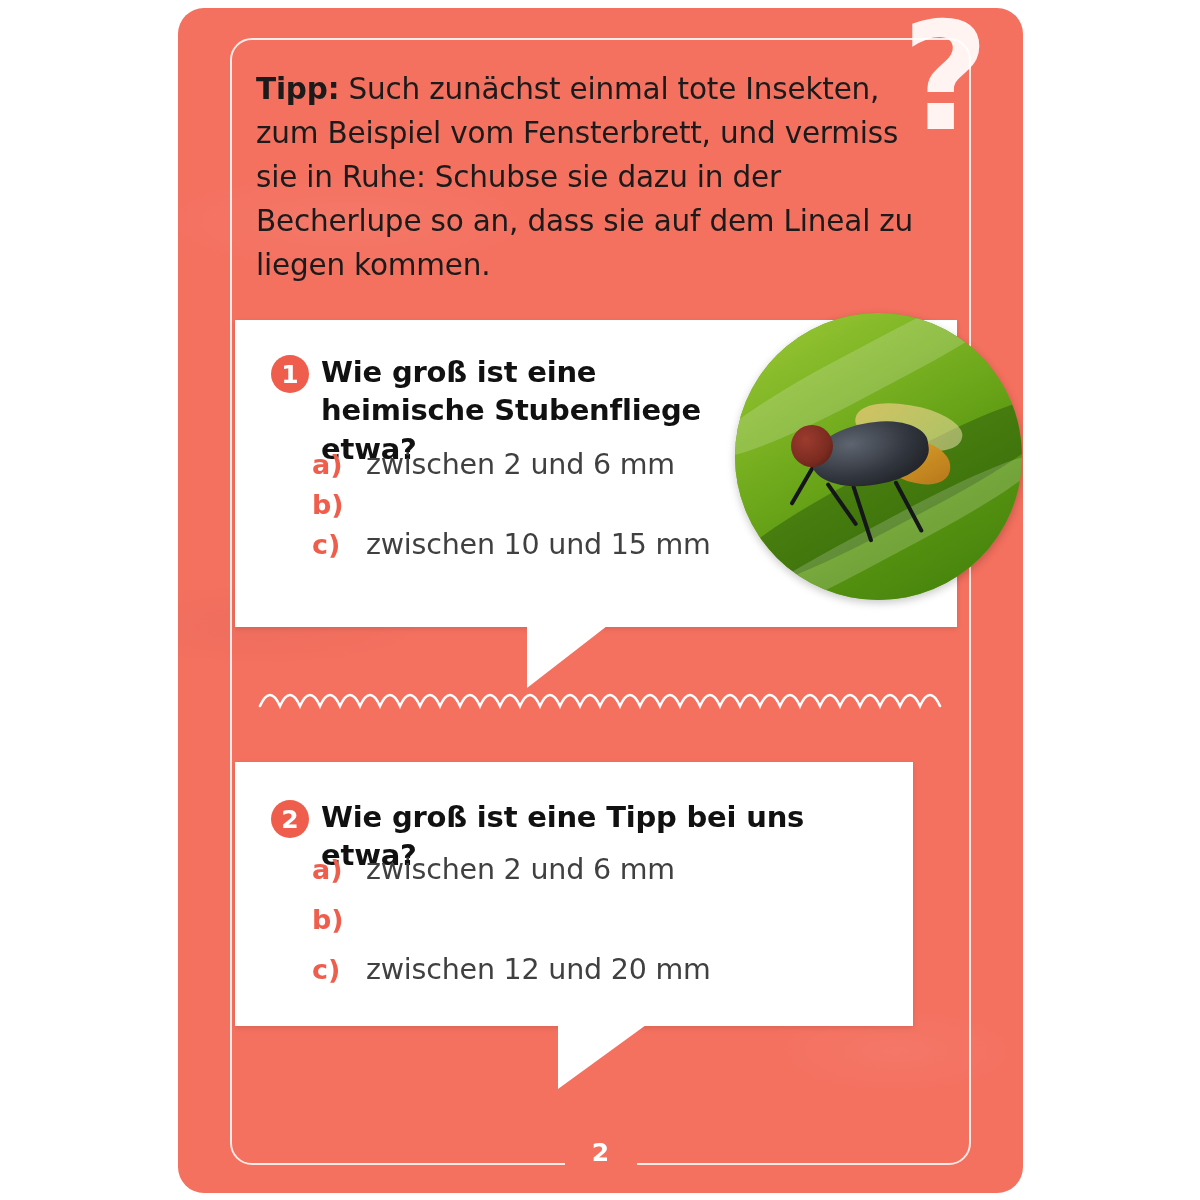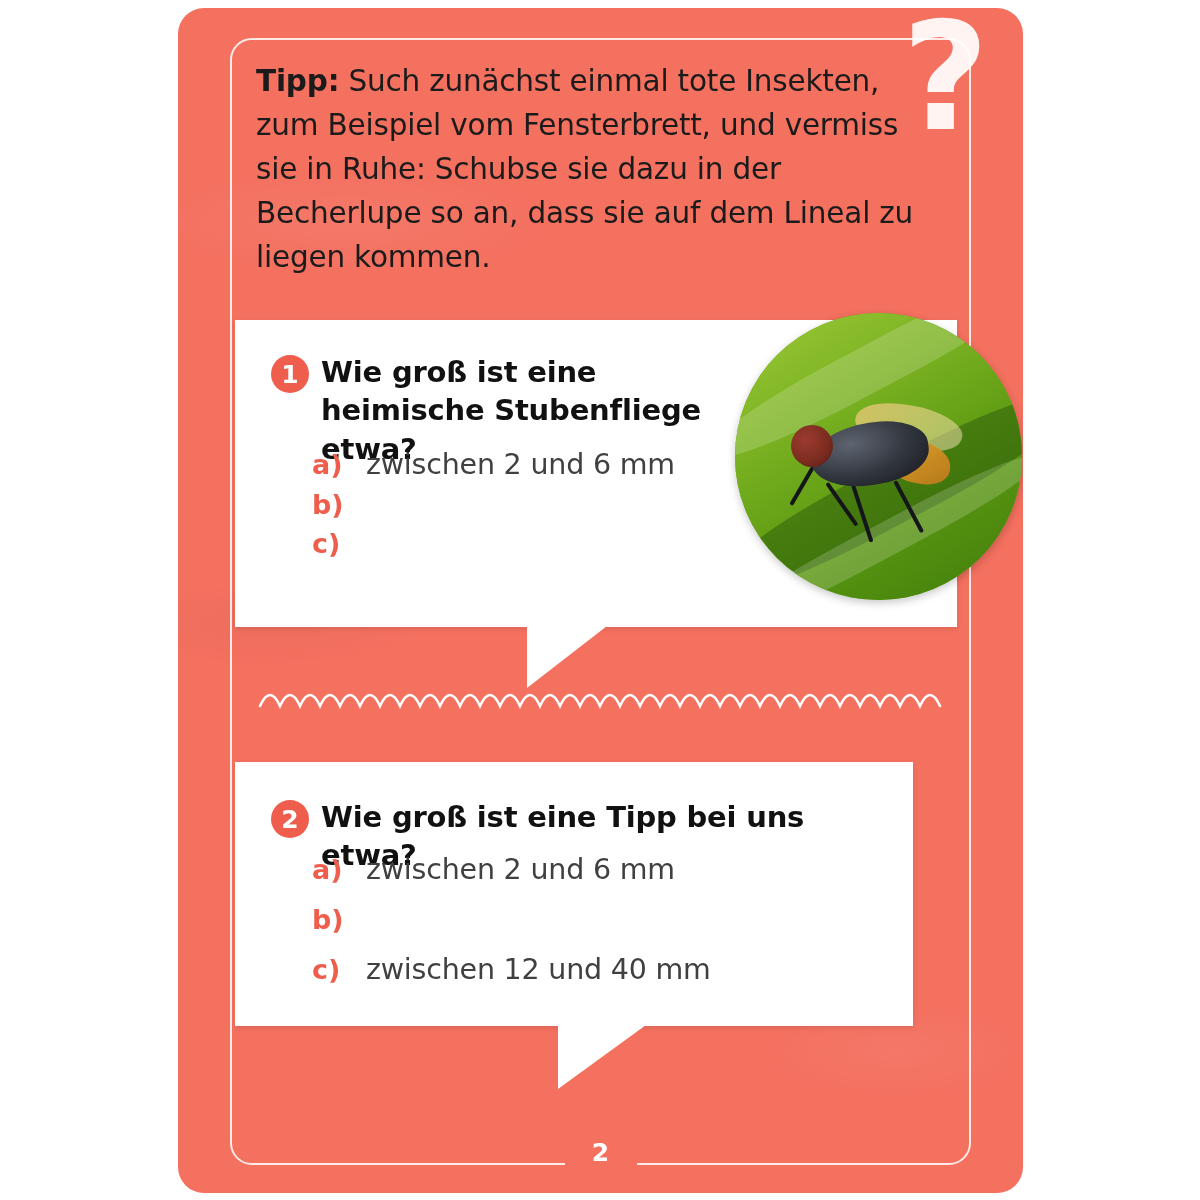--- a/index.html
+++ b/index.html
@@ -65,21 +65,21 @@
     font-weight: 700;
     color: rgba(255,255,255,0.92);
     font-family: "DejaVu Sans", sans-serif;
     user-select: none;
   }
 
   
   .tip {
     position: absolute;
     left: 78px;
-    top: 52px;
+    top: 60px;
     width: 690px;
     color: #1b1b1b;
     font-size: 29.5px;
     line-height: 1.49;
     font-family: "DejaVu Sans", sans-serif;
     letter-spacing: -0.2px;
   }
   .tip b {
     font-weight: 700;
   }
@@ -310,20 +310,21 @@
     <div class="answers" style="left:130px; top:440px; width:470px;">
       <div class="ans-row">
         <div class="ans-key">a)</div>
         <div class="ans-val">zwischen 2 und 6 mm</div>
       </div>
       <div class="ans-row">
         <div class="ans-key">b)</div>
       </div>
       <div class="ans-row">
         <div class="ans-key">c)</div>
+        <div class="ans-val">zwischen 10 und 15 mm</div>
       </div>
     </div>
 
     <div class="photo">
       <div class="photo-bg"></div>
       <div class="leaf-streak" style="left:-40px; top:30px; width:360px; height:46px;"></div>
       <div class="leaf-dark" style="left:-30px; top:150px; width:380px; height:60px;"></div>
       <div class="leaf-streak" style="left:-20px; top:210px; width:340px; height:34px;"></div>
       <div class="fly-leg" style="left:92px; top:168px; width:52px; transform:rotate(55deg);"></div>
       <div class="fly-leg" style="left:118px; top:170px; width:60px; transform:rotate(72deg);"></div>
@@ -350,21 +351,21 @@
     <div class="answers" style="left:130px; top:845px; width:520px;">
       <div class="ans-row" style="margin-bottom:18px;">
         <div class="ans-key">a)</div>
         <div class="ans-val">zwischen 2 und 6 mm</div>
       </div>
       <div class="ans-row" style="margin-bottom:18px;">
         <div class="ans-key">b)</div>
       </div>
       <div class="ans-row">
         <div class="ans-key">c)</div>
-        <div class="ans-val">zwischen 12 und 40 mm</div>
+        <div class="ans-val">zwischen 12 und 20 mm</div>
       </div>
     </div>
 
     <div class="page-num-bg"></div>
     <div class="page-num">2</div>
   </div>
 
 </div>
 
 </body></html>

